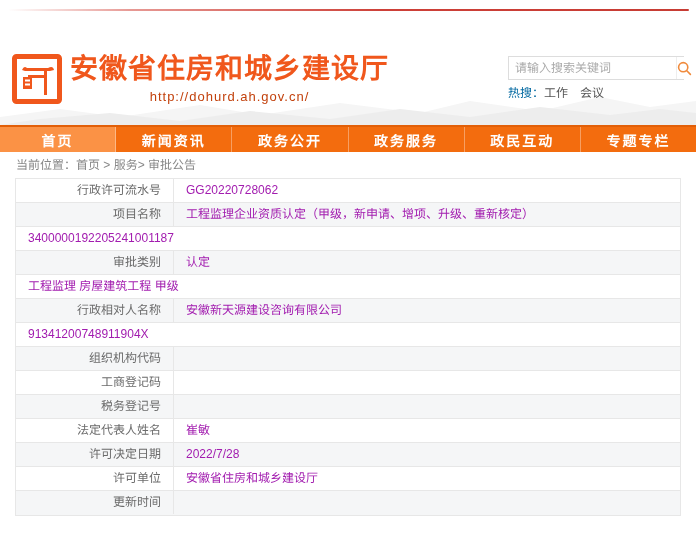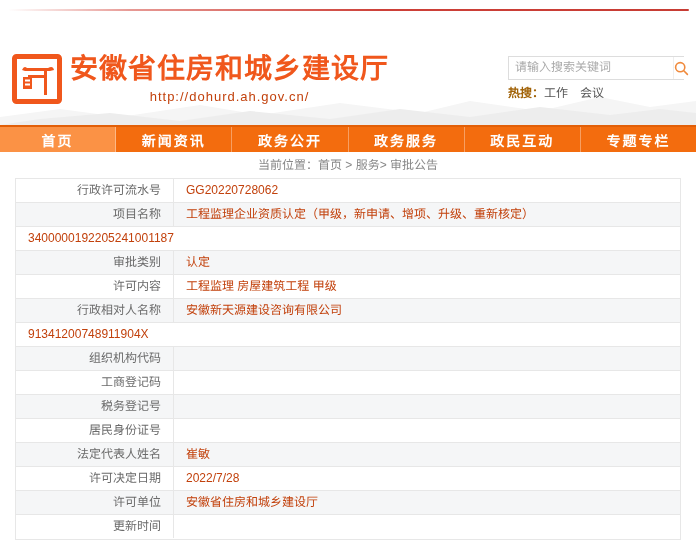--- a/index.html
+++ b/index.html
@@ -20,49 +20,49 @@
   .logo { width:50px; height:50px; margin:2px 8px 0 2px; flex:0 0 auto; cursor:pointer; }
 
   .title-block { display:inline-block; text-align:center; }
   .site-title { font-size:28px; font-weight:bold; color:#f0571c; letter-spacing:1px; line-height:34px; }
   .site-url { font-size:13px; color:#c2410c; letter-spacing:1px; margin-top:3px; }
 
   .search-block { position:absolute; right:12px; top:10px; width:176px; z-index:2; }
   .search-box { display:flex; align-items:center; width:176px; height:24px;
     background:#fff; border:1px solid #ddd; }
   .search-input { flex:1; height:100%; border:none; outline:none; padding:0 6px;
-    font-size:12px; color:#333; font-family:Liberation Mono, monospace; }
+    font-size:12px; color:#333; font-family:Liberation Sans, sans-serif; }
   .search-input::placeholder { color:#aaa; }
   .search-btn { width:26px; height:100%; border-left:1px solid #eee; display:flex;
     align-items:center; justify-content:center; cursor:pointer; background:#fff; }
   .hot-row { margin-top:6px; font-size:12px; line-height:14px; }
-  .hot-label { color:#a16207; font-weight:bold; }
+  .hot-label { color:#0369a1; font-weight:normal; }
   .hot-link { color:#555; margin-right:12px; cursor:pointer; text-decoration:none; }
 
   
   .nav { display:flex; height:27px; background:#f36c0e; border-top:2px solid #e25f08; }
   .nav-tab { flex:1 1 0; display:flex; align-items:center; justify-content:center;
     color:#fff; font-size:14px; font-weight:bold; letter-spacing:2px; cursor:pointer;
     border-right:1px solid rgba(255,255,255,.35); }
   .nav-tab:last-child { border-right:none;text-align:center; }
   .nav-tab.active { background:#fb9245; }
 
   
-  .breadcrumb { padding:7px 16px 5px 16px; font-size:12px; color:#888; line-height:12px;text-align:center; }
+  .breadcrumb { padding:7px 16px 5px 16px; font-size:12px; color:#888; line-height:12px; }
   .crumb { color:#888; cursor:pointer; }
   .crumb-sep { color:#888; white-space:pre; }
 
   
   .info-table { margin:2px 15px 0 15px; border:1px solid #e7e7e7; }
   .trow { display:flex; height:24px; border-bottom:1px solid #e7e7e7; background:#fff;justify-content:flex-end; }
   .trow:last-child { border-bottom:none;flex-direction:column; }
   .trow:nth-child(even) { background:#f5f6f7; }
   .tlabel { width:158px; flex:0 0 auto; text-align:right; padding-right:12px;
     font-size:12px; color:#6b6b6b; line-height:23px; border-right:1px solid #e7e7e7; }
-  .tvalue { flex:1; padding-left:12px; font-size:12px; color:#c2410c; line-height:23px;
+  .tvalue { flex:1; padding-left:12px; font-size:12px; color:#a21caf; line-height:23px;
     white-space:nowrap; overflow:hidden; }
 </style>
 </head>
 <body>
 
 <div class="top-line"></div>
 
 <div class="header">
   <svg class="mountains" viewBox="0 0 696 34" preserveAspectRatio="none">
     <polygon fill="#f5f5f5" points="0,34 0,26 60,18 120,26 200,14 260,24 340,12 420,22 470,10 540,20 600,6 650,16 696,10 696,34"></polygon>
@@ -137,21 +137,20 @@
     <div class="tvalue">工程监理企业资质认定（甲级，新申请、增项、升级、重新核定）</div>
   </div>
     <div class="trow">
     <div class="tvalue">3400000192205241001187</div>
   </div>
     <div class="trow">
     <div class="tlabel">审批类别</div>
     <div class="tvalue">认定</div>
   </div>
     <div class="trow">
-    <div class="tlabel">许可内容</div>
     <div class="tvalue">工程监理 房屋建筑工程 甲级</div>
   </div>
     <div class="trow">
     <div class="tlabel">行政相对人名称</div>
     <div class="tvalue">安徽新天源建设咨询有限公司</div>
   </div>
     <div class="trow">
     <div class="tvalue">91341200748911904X</div>
   </div>
     <div class="trow">
@@ -160,24 +159,20 @@
   </div>
     <div class="trow">
     <div class="tlabel">工商登记码</div>
     <div class="tvalue"></div>
   </div>
     <div class="trow">
     <div class="tlabel">税务登记号</div>
     <div class="tvalue"></div>
   </div>
     <div class="trow">
-    <div class="tlabel">居民身份证号</div>
-    <div class="tvalue"></div>
-  </div>
-    <div class="trow">
     <div class="tlabel">法定代表人姓名</div>
     <div class="tvalue">崔敏</div>
   </div>
     <div class="trow">
     <div class="tlabel">许可决定日期</div>
     <div class="tvalue">2022/7/28</div>
   </div>
     <div class="trow">
     <div class="tlabel">许可单位</div>
     <div class="tvalue">安徽省住房和城乡建设厅</div>

